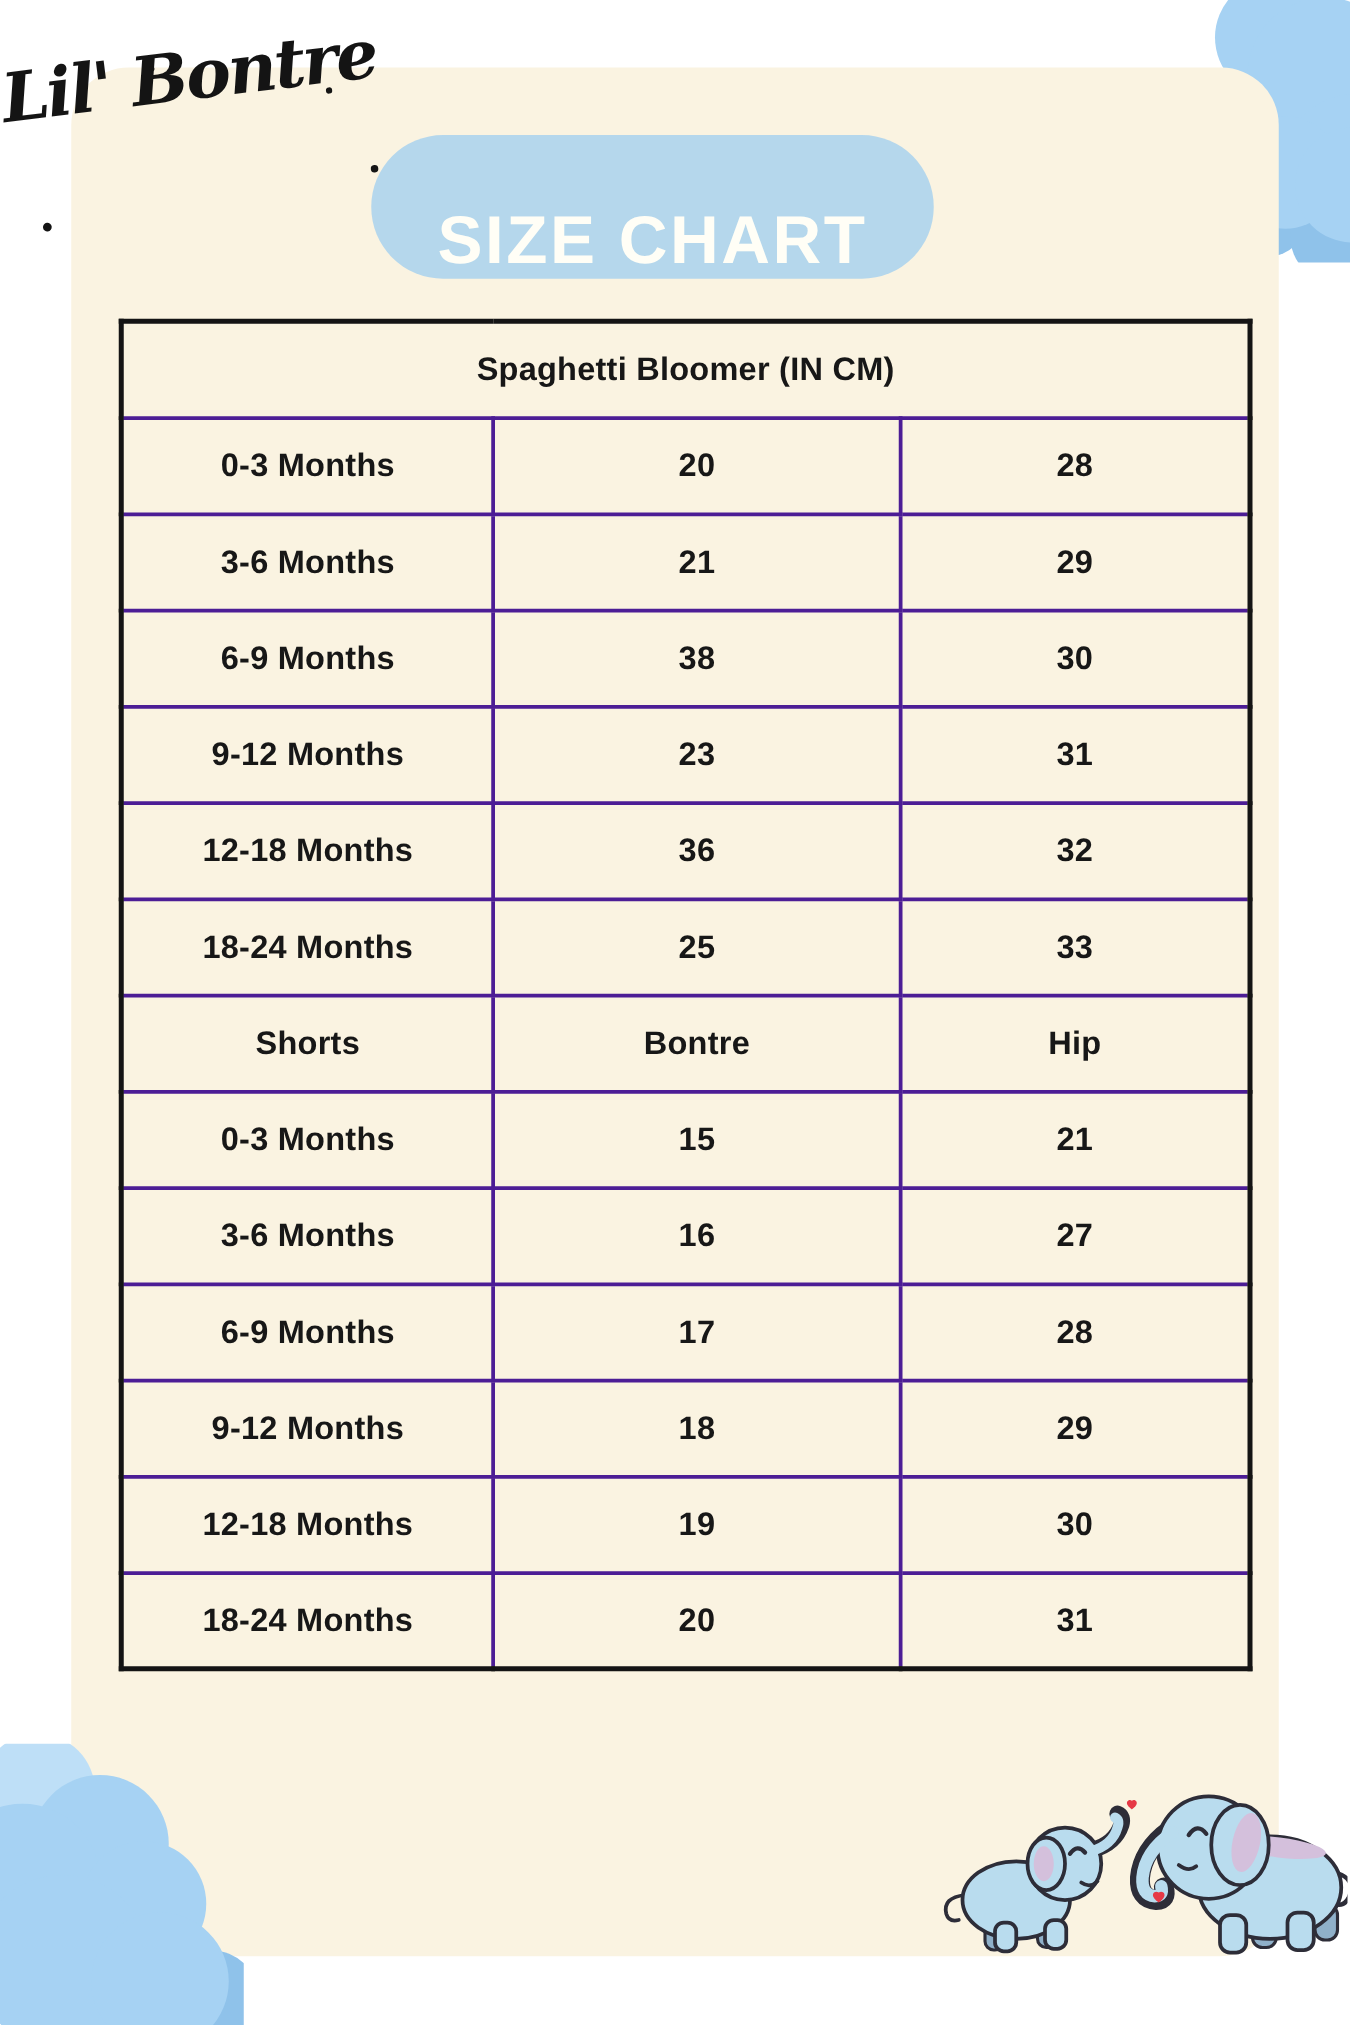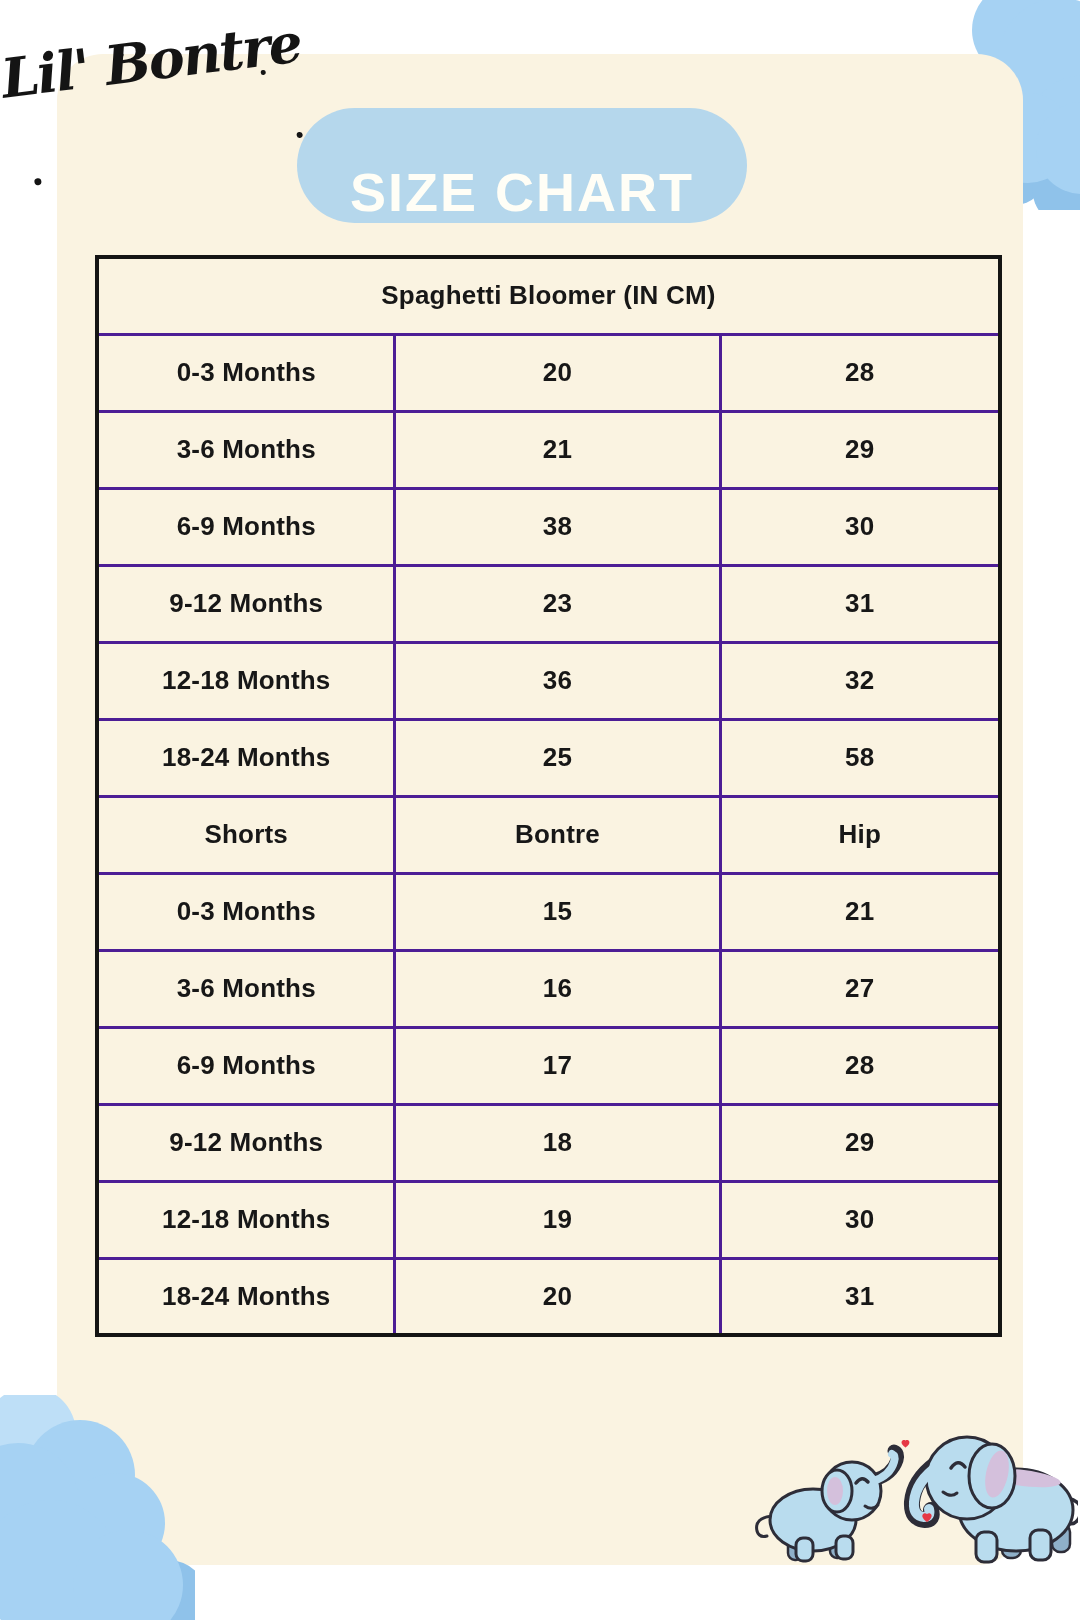--- a/index.html
+++ b/index.html
@@ -124,21 +124,21 @@
         <td>31</td>
       </tr>
       <tr>
         <td>12-18 Months</td>
         <td>36</td>
         <td>32</td>
       </tr>
       <tr>
         <td>18-24 Months</td>
         <td>25</td>
-        <td>58</td>
+        <td>33</td>
       </tr>
       <tr>
         <td>Shorts</td>
         <td>Bontre</td>
         <td>Hip</td>
       </tr>
       <tr>
         <td>0-3 Months</td>
         <td>15</td>
         <td>21</td>

